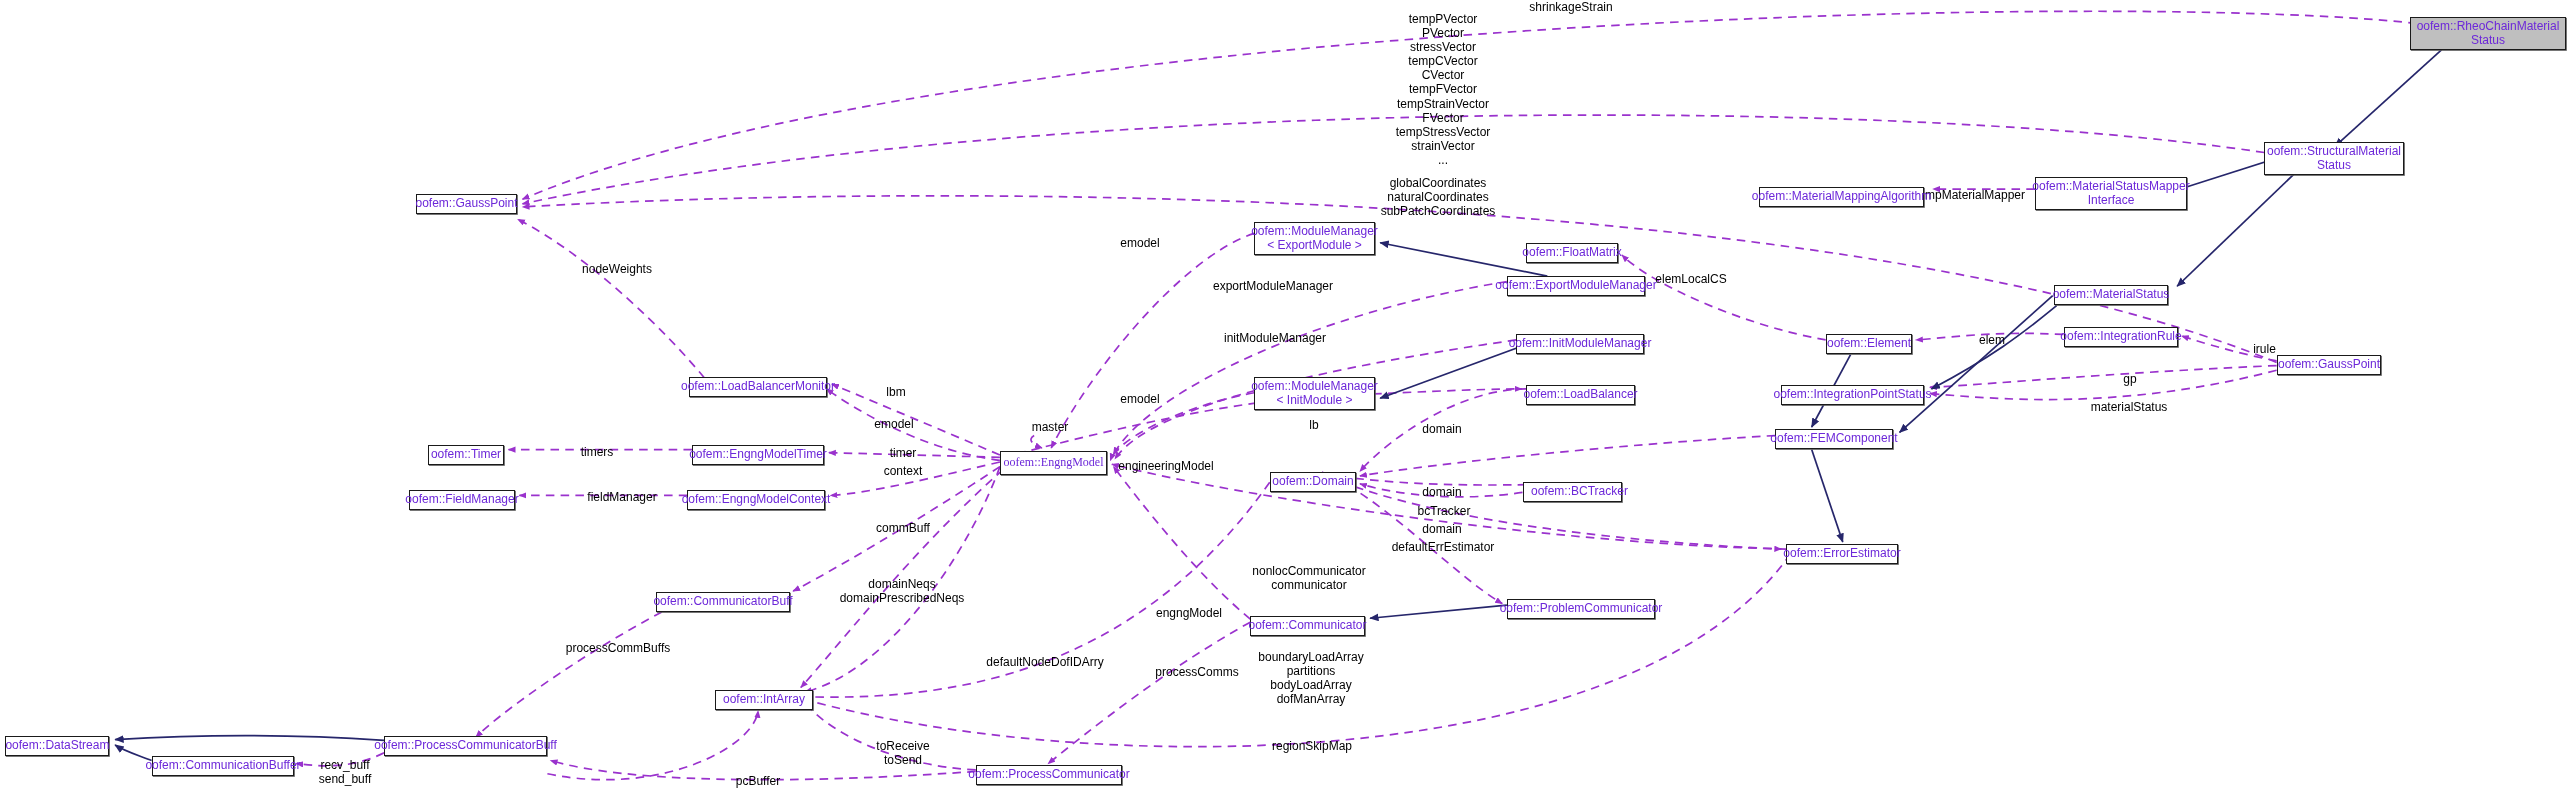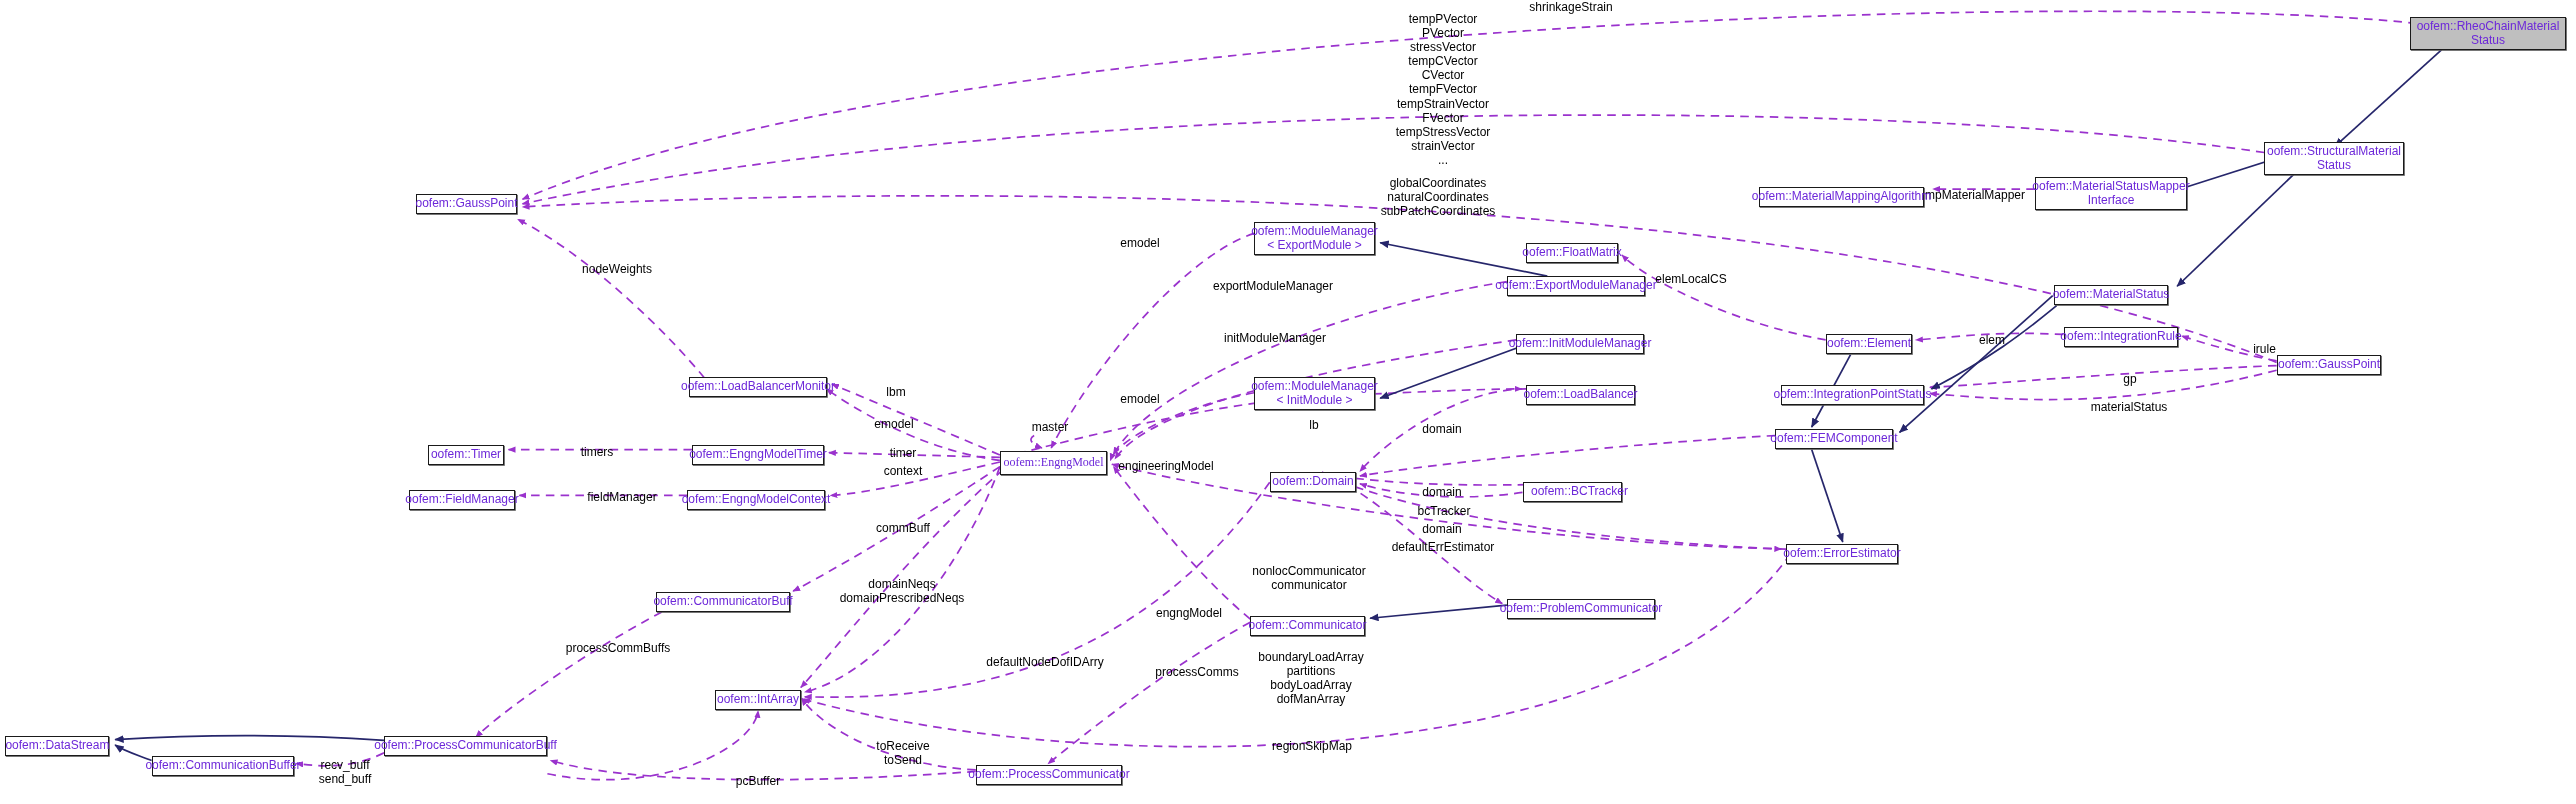--- a/index.html
+++ b/index.html
@@ -212,21 +212,21 @@
   <div class="node" style="left:692px;top:445px;width:132px;height:20px;">oofem::EngngModelTimer</div>
   <div class="node" style="left:1000px;top:451px;width:107px;height:24px;font-family:Liberation Serif, serif;">oofem::EngngModel</div>
   <div class="node" style="left:1270px;top:472px;width:86px;height:20px;">oofem::Domain</div>
   <div class="node" style="left:1523px;top:482px;width:99px;height:20px;padding-left:17px;">oofem::BCTracker</div>
   <div class="node" style="left:409px;top:490px;width:106px;height:20px;">oofem::FieldManager</div>
   <div class="node" style="left:687px;top:490px;width:138px;height:20px;">oofem::EngngModelContext</div>
   <div class="node" style="left:1786px;top:544px;width:112px;height:20px;">oofem::ErrorEstimator</div>
   <div class="node" style="left:656px;top:592px;width:134px;height:20px;">oofem::CommunicatorBuff</div>
   <div class="node" style="left:1507px;top:599px;width:148px;height:20px;">oofem::ProblemCommunicator</div>
   <div class="node" style="left:1250px;top:616px;width:115px;height:20px;">oofem::Communicator</div>
-  <div class="node" style="left:715px;top:690px;width:86px;height:20px;">oofem::IntArray</div>
+  <div class="node" style="left:715px;top:690px;width:98px;height:20px;">oofem::IntArray</div>
   <div class="node" style="left:5.4px;top:736px;width:104px;height:20px;">oofem::DataStream</div>
   <div class="node" style="left:384px;top:736px;width:163px;height:20px;">oofem::ProcessCommunicatorBuff</div>
   <div class="node" style="left:152px;top:756px;width:142px;height:20px;">oofem::CommunicationBuffer</div>
   <div class="node" style="left:976px;top:765px;width:146px;height:20px;">oofem::ProcessCommunicator</div>
 
   <div class="edge-label" style="left:1571px;top:0px;">shrinkageStrain</div>
   <div class="edge-label" style="left:1443px;top:11.7px;">tempPVector
 PVector
 stressVector
 tempCVector

